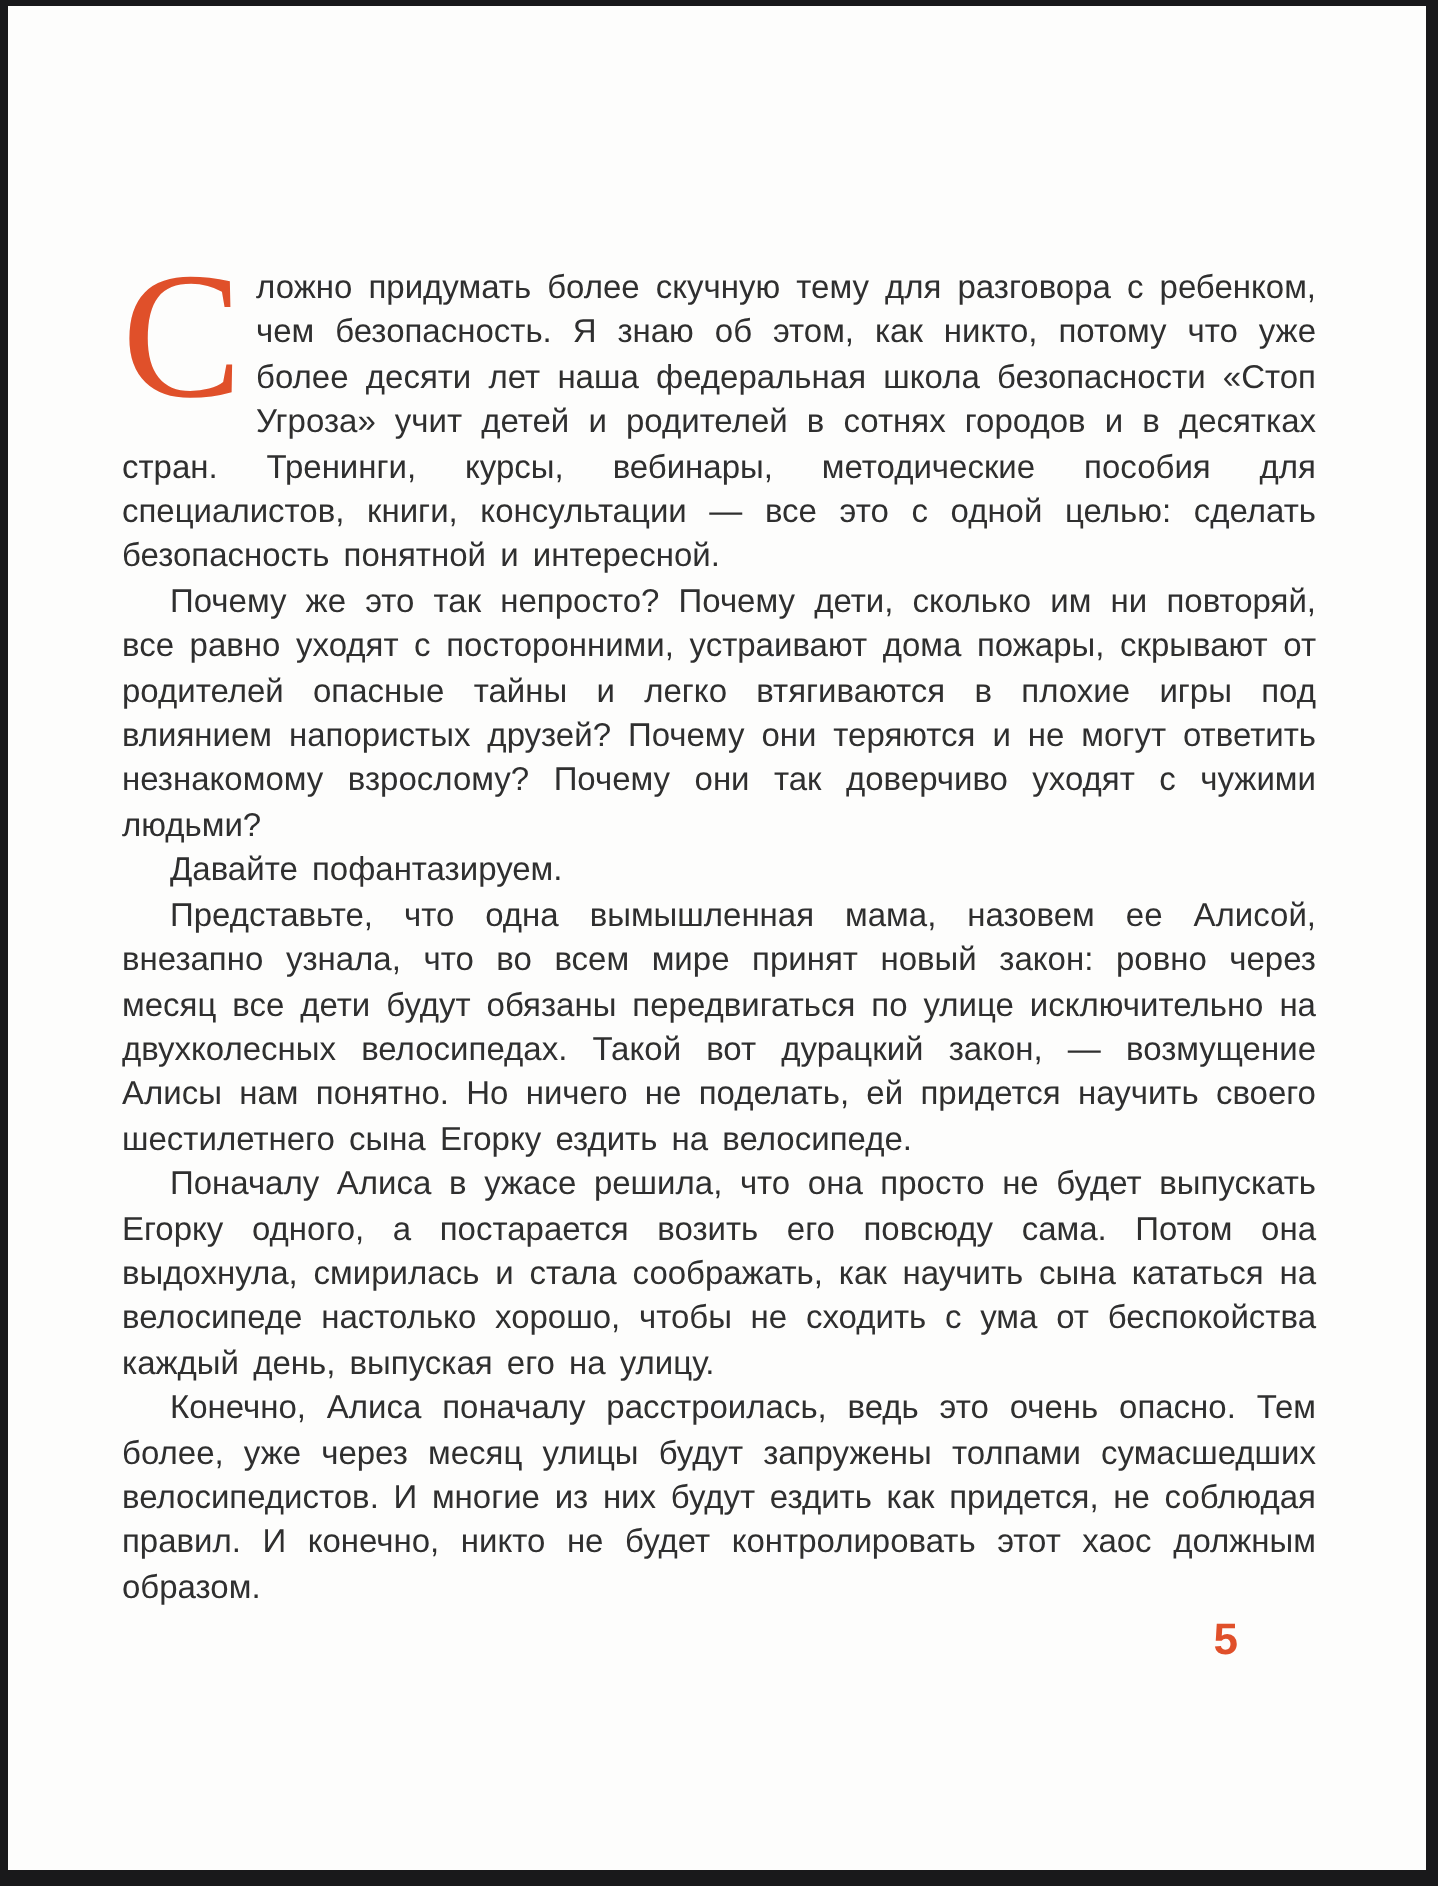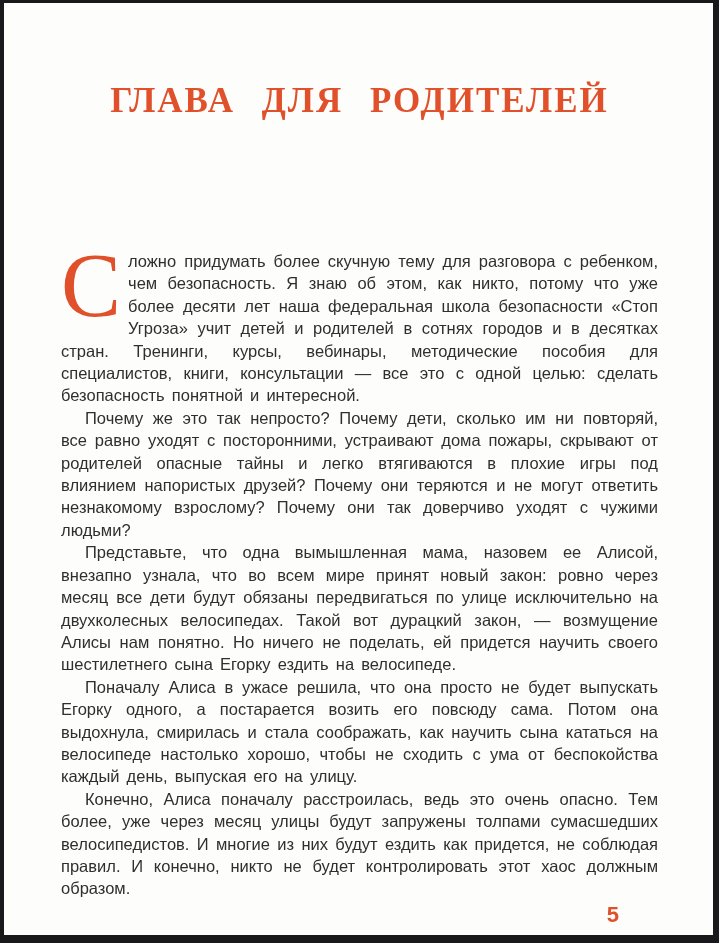--- a/index.html
+++ b/index.html
@@ -78,27 +78,27 @@
     color: var(--accent, #e0502a);
   }
 </style>
 </head>
 <body>
 
 <div class="frame">
   <div class="page">
     <div class="content">
 
-      <h1 class="chapter-title">ГЛАВА ДЛЯ РОДИТЕЛЕЙ</h1>
 
       <div class="body-text">
         <p class="opening"><span class="dropcap">С</span><span>ложно придумать более скучную тему для разговора с ребенком, чем безопасность. Я знаю об этом, как никто, потому что уже более десяти лет наша федеральная школа безопасности «Стоп Угроза» учит детей и родителей в сотнях городов и в десятках стран. Тренинги, курсы, вебинары, методические пособия для специалистов, книги, консультации — все это с одной целью: сделать безопасность понятной и интересной.</span></p>
 
         <p>Почему же это так непросто? Почему дети, сколько им ни повторяй, все равно уходят с посторонними, устраивают дома пожары, скрывают от родителей опасные тайны и легко втягиваются в плохие игры под влиянием напористых друзей? Почему они теряются и не могут ответить незнакомому взрослому? Почему они так доверчиво уходят с чужими людьми?</p>
 
+        <p>Давайте пофантазируем.</p>
 
         <p>Представьте, что одна вымышленная мама, назовем ее Алисой, внезапно узнала, что во всем мире принят новый закон: ровно через месяц все дети будут обязаны передвигаться по улице исключительно на двухколесных велосипедах. Такой вот дурацкий закон, — возмущение Алисы нам понятно. Но ничего не поделать, ей придется научить своего шестилетнего сына Егорку ездить на велосипеде.</p>
 
         <p>Поначалу Алиса в ужасе решила, что она просто не будет выпускать Егорку одного, а постарается возить его повсюду сама. Потом она выдохнула, смирилась и стала соображать, как научить сына кататься на велосипеде настолько хорошо, чтобы не сходить с ума от беспокойства каждый день, выпуская его на улицу.</p>
 
         <p>Конечно, Алиса поначалу расстроилась, ведь это очень опасно. Тем более, уже через месяц улицы будут запружены толпами сумасшедших велосипедистов. И многие из них будут ездить как придется, не соблюдая правил. И конечно, никто не будет контролировать этот хаос должным образом.</p>
       </div>
 
       <div class="folio">5</div>
 

